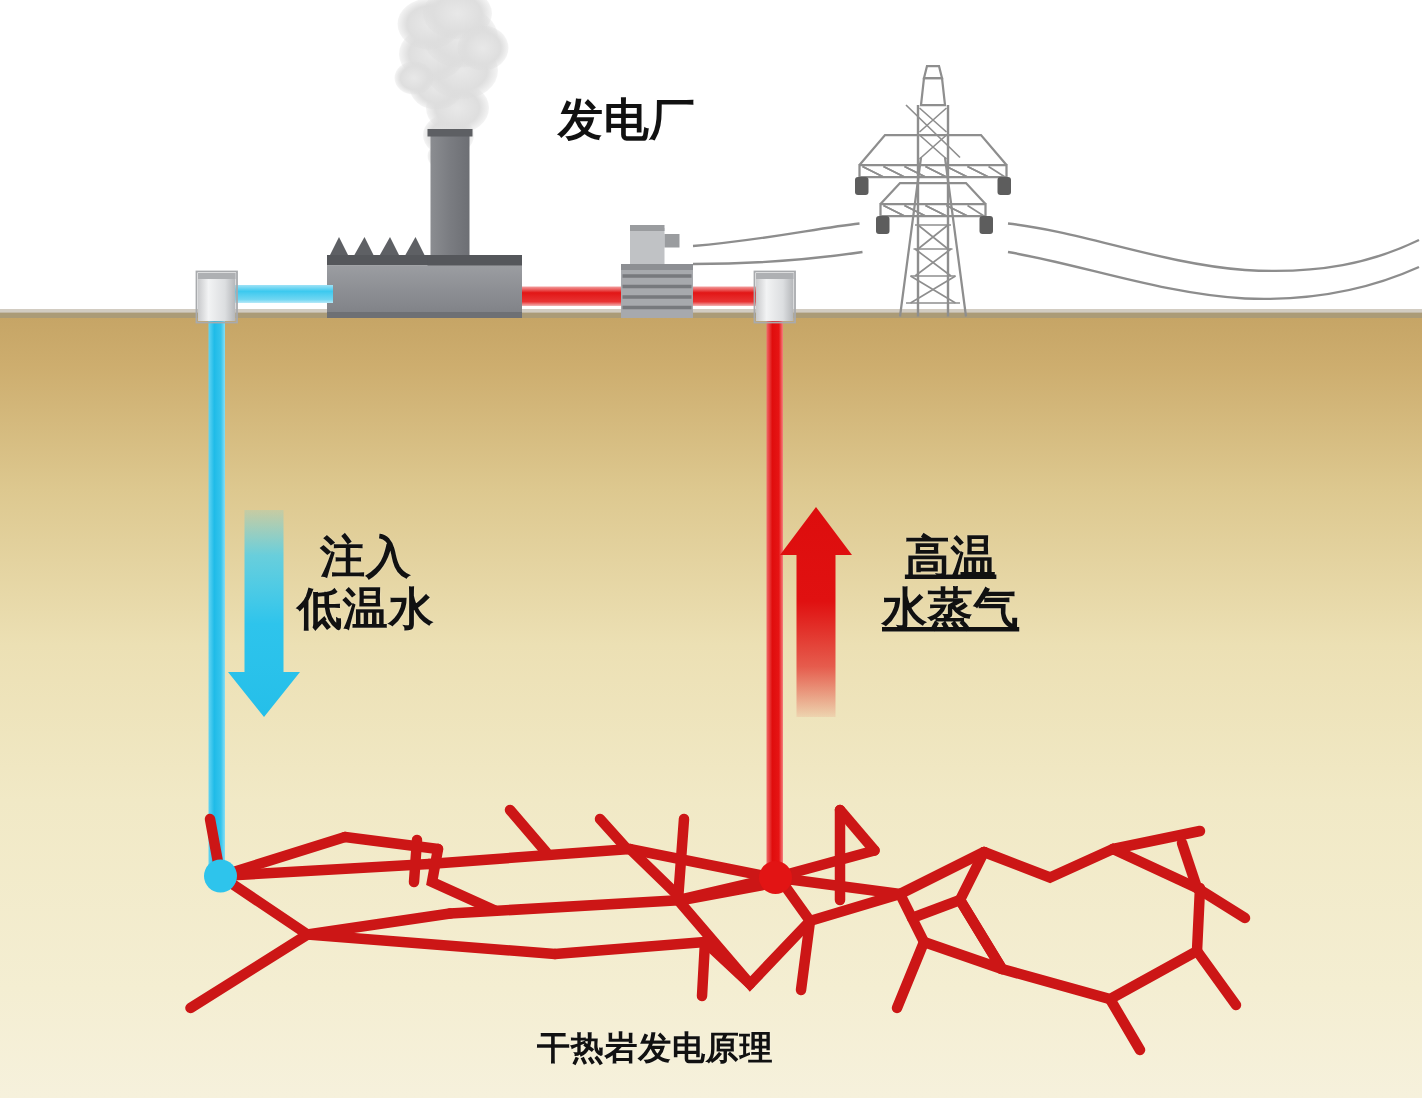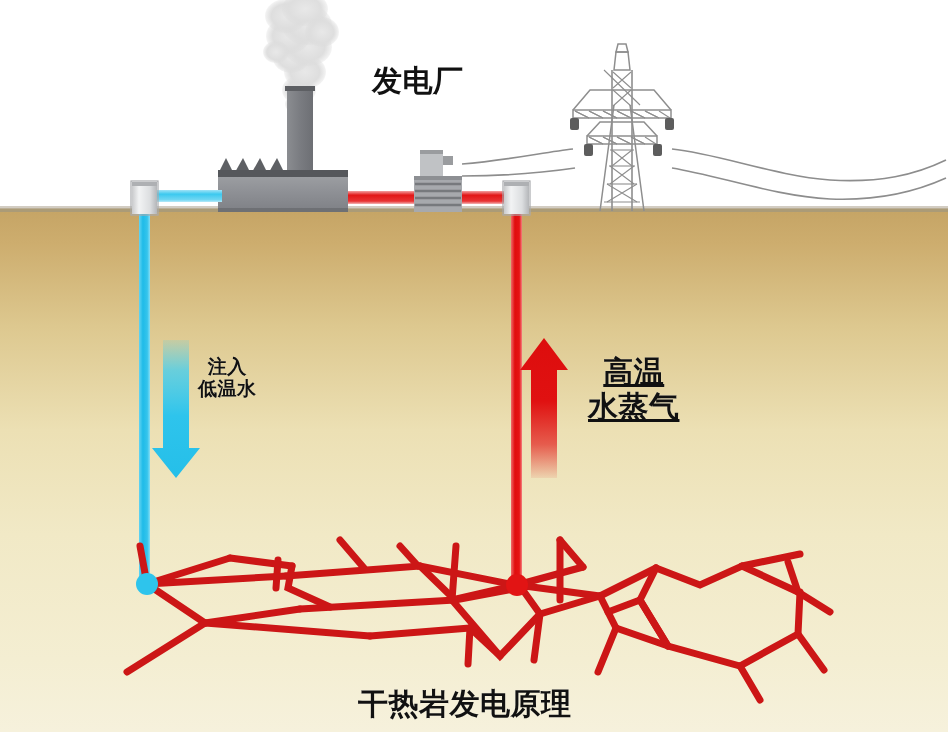--- a/index.html
+++ b/index.html
@@ -11,23 +11,23 @@
     color:#111111;
     font-weight:700;
     font-family:"DejaVu Sans","Liberation Sans",sans-serif;
     line-height:1.16;
     white-space:pre;
     letter-spacing:0.5px;
     text-align:center;
     text-shadow:0 0 1px rgba(255,255,255,0.55);
   }
   #label-plant{left:372px;top:64px;font-size:30px;}
-  #label-inject{left:198px;top:355px;font-size:19px;}
+  #label-inject{left:198px;top:355px;font-size:30px;}
   #label-steam{left:588px;top:355px;font-size:30px;text-decoration:underline;}
-  #label-caption{left:358px;top:687px;font-size:30px;}
+  #label-caption{left:358px;top:687px;font-size:22px;}
 </style>
 </head>
 <body>
 
 <div id="stage">
 
   <svg id="scene" viewBox="0 0 948 732">
     <defs>
       <linearGradient id="groundGrad" x1="0" y1="0" x2="0" y2="1">
         <stop offset="0" stop-color="#c6a566"></stop>

